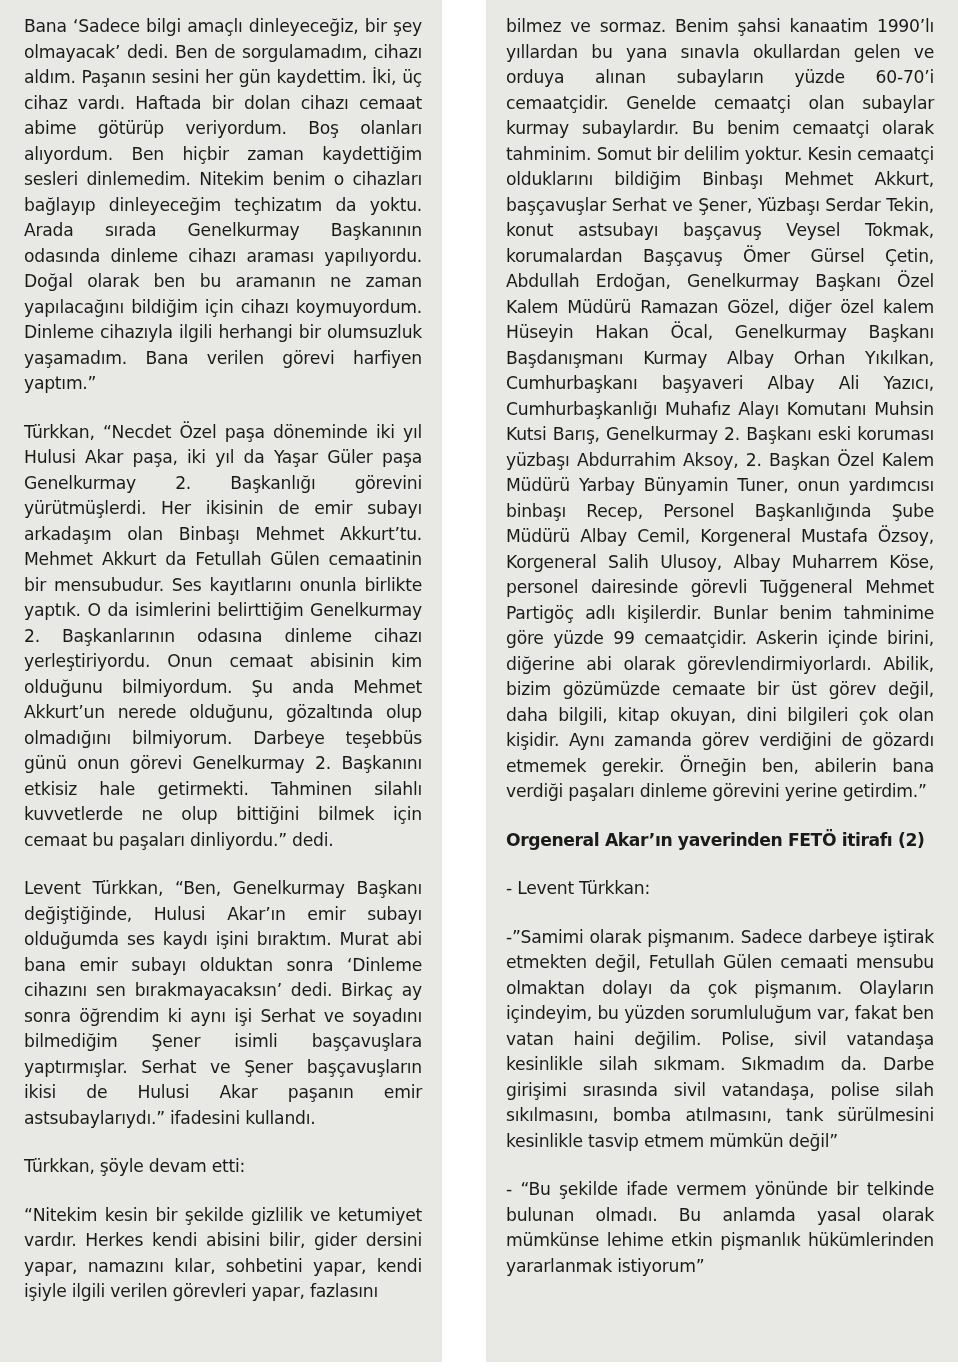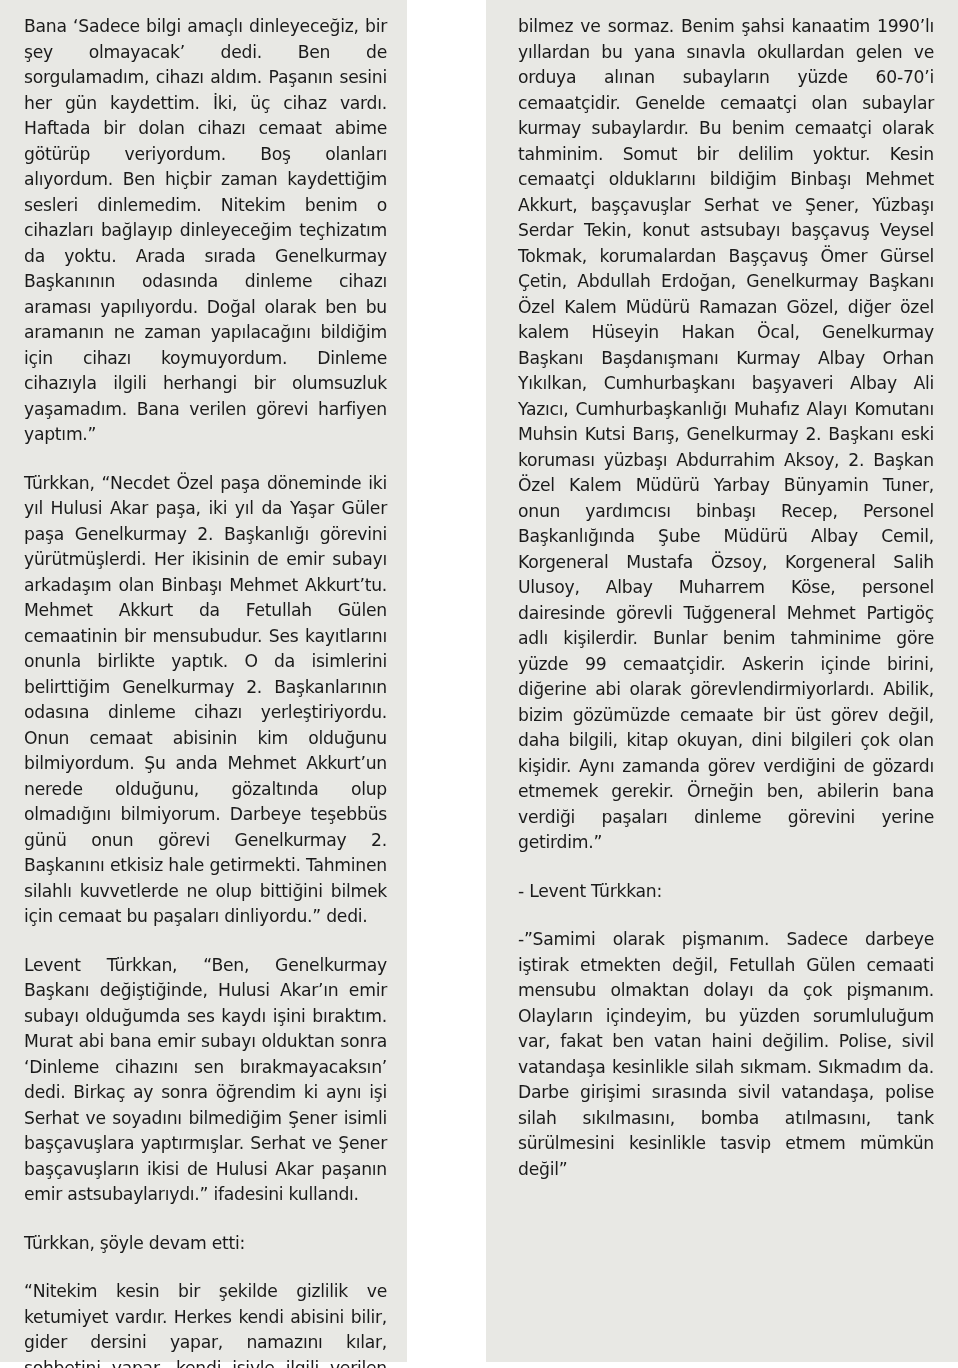--- a/index.html
+++ b/index.html
@@ -1,33 +1,35 @@
 <!DOCTYPE html>
 <html><head>
 <meta charset="utf-8">
 <style>
   html, body { margin:0; padding:0; background:#ffffff; }
   body { width:958px; height:1368px; position:relative; overflow:hidden;
          font-family:"DejaVu Sans", sans-serif; color:#1a1a1a; }
   .panel { position:absolute; top:0; background:#e8e8e4; box-sizing:border-box;
            padding:14px 20px 0 24px; height:1362px; }
-  #left { left:0; width:407px; }
-  #right { left:486px; width:472px; padding-left:32px; padding-right:24px; }
+  #left { left:0; width:442px; }
+  #right { left:486px; width:472px; padding-left:20px; padding-right:24px; }
   .para { margin:0 0 23px 0; font-size:17.2px; line-height:25.5px; text-align:justify;
           letter-spacing:-0.25px; }
   .para.heading { font-weight:bold; letter-spacing:-0.4px; }
 </style>
 </head>
 <body>
 
 <div class="panel" id="left">
   <p class="para">Bana ‘Sadece bilgi amaçlı dinleyeceğiz, bir şey olmayacak’ dedi. Ben de sorgulamadım, cihazı aldım. Paşanın sesini her gün kaydettim. İki, üç cihaz vardı. Haftada bir dolan cihazı cemaat abime götürüp veriyordum. Boş olanları alıyordum. Ben hiçbir zaman kaydettiğim sesleri dinlemedim. Nitekim benim o cihazları bağlayıp dinleyeceğim teçhizatım da yoktu. Arada sırada Genelkurmay Başkanının odasında dinleme cihazı araması yapılıyordu. Doğal olarak ben bu aramanın ne zaman yapılacağını bildiğim için cihazı koymuyordum. Dinleme cihazıyla ilgili herhangi bir olumsuzluk yaşamadım. Bana verilen görevi harfiyen yaptım.”</p>
   <p class="para">Türkkan, “Necdet Özel paşa döneminde iki yıl Hulusi Akar paşa, iki yıl da Yaşar Güler paşa Genelkurmay 2. Başkanlığı görevini yürütmüşlerdi. Her ikisinin de emir subayı arkadaşım olan Binbaşı Mehmet Akkurt’tu. Mehmet Akkurt da Fetullah Gülen cemaatinin bir mensubudur. Ses kayıtlarını onunla birlikte yaptık. O da isimlerini belirttiğim Genelkurmay 2. Başkanlarının odasına dinleme cihazı yerleştiriyordu. Onun cemaat abisinin kim olduğunu bilmiyordum. Şu anda Mehmet Akkurt’un nerede olduğunu, gözaltında olup olmadığını bilmiyorum. Darbeye teşebbüs günü onun görevi Genelkurmay 2. Başkanını etkisiz hale getirmekti. Tahminen silahlı kuvvetlerde ne olup bittiğini bilmek için cemaat bu paşaları dinliyordu.” dedi.</p>
   <p class="para">Levent Türkkan, “Ben, Genelkurmay Başkanı değiştiğinde, Hulusi Akar’ın emir subayı olduğumda ses kaydı işini bıraktım. Murat abi bana emir subayı olduktan sonra ‘Dinleme cihazını sen bırakmayacaksın’ dedi. Birkaç ay sonra öğrendim ki aynı işi Serhat ve soyadını bilmediğim Şener isimli başçavuşlara yaptırmışlar. Serhat ve Şener başçavuşların ikisi de Hulusi Akar paşanın emir astsubaylarıydı.” ifadesini kullandı.</p>
   <p class="para">Türkkan, şöyle devam etti:</p>
   <p class="para">“Nitekim kesin bir şekilde gizlilik ve ketumiyet vardır. Herkes kendi abisini bilir, gider dersini yapar, namazını kılar, sohbetini yapar, kendi işiyle ilgili verilen görevleri yapar, fazlasını</p>
 </div>
 
 <div class="panel" id="right">
   <p class="para">bilmez ve sormaz. Benim şahsi kanaatim 1990’lı yıllardan bu yana sınavla okullardan gelen ve orduya alınan subayların yüzde 60-70’i cemaatçidir. Genelde cemaatçi olan subaylar kurmay subaylardır. Bu benim cemaatçi olarak tahminim. Somut bir delilim yoktur. Kesin cemaatçi olduklarını bildiğim Binbaşı Mehmet Akkurt, başçavuşlar Serhat ve Şener, Yüzbaşı Serdar Tekin, konut astsubayı başçavuş Veysel Tokmak, korumalardan Başçavuş Ömer Gürsel Çetin, Abdullah Erdoğan, Genelkurmay Başkanı Özel Kalem Müdürü Ramazan Gözel, diğer özel kalem Hüseyin Hakan Öcal, Genelkurmay Başkanı Başdanışmanı Kurmay Albay Orhan Yıkılkan, Cumhurbaşkanı başyaveri Albay Ali Yazıcı, Cumhurbaşkanlığı Muhafız Alayı Komutanı Muhsin Kutsi Barış, Genelkurmay 2. Başkanı eski koruması yüzbaşı Abdurrahim Aksoy, 2. Başkan Özel Kalem Müdürü Yarbay Bünyamin Tuner, onun yardımcısı binbaşı Recep, Personel Başkanlığında Şube Müdürü Albay Cemil, Korgeneral Mustafa Özsoy, Korgeneral Salih Ulusoy, Albay Muharrem Köse, personel dairesinde görevli Tuğgeneral Mehmet Partigöç adlı kişilerdir. Bunlar benim tahminime göre yüzde 99 cemaatçidir. Askerin içinde birini, diğerine abi olarak görevlendirmiyorlardı. Abilik, bizim gözümüzde cemaate bir üst görev değil, daha bilgili, kitap okuyan, dini bilgileri çok olan kişidir. Aynı zamanda görev verdiğini de gözardı etmemek gerekir. Örneğin ben, abilerin bana verdiği paşaları dinleme görevini yerine getirdim.”</p>
+  <p class="para heading">Orgeneral Akar’ın yaverinden FETÖ itirafı (2)</p>
   <p class="para">- Levent Türkkan:</p>
   <p class="para">-”Samimi olarak pişmanım. Sadece darbeye iştirak etmekten değil, Fetullah Gülen cemaati mensubu olmaktan dolayı da çok pişmanım. Olayların içindeyim, bu yüzden sorumluluğum var, fakat ben vatan haini değilim. Polise, sivil vatandaşa kesinlikle silah sıkmam. Sıkmadım da. Darbe girişimi sırasında sivil vatandaşa, polise silah sıkılmasını, bomba atılmasını, tank sürülmesini kesinlikle tasvip etmem mümkün değil”</p>
+  <p class="para">- “Bu şekilde ifade vermem yönünde bir telkinde bulunan olmadı. Bu anlamda yasal olarak mümkünse lehime etkin pişmanlık hükümlerinden yararlanmak istiyorum”</p>
 </div>
 
 </body></html>

